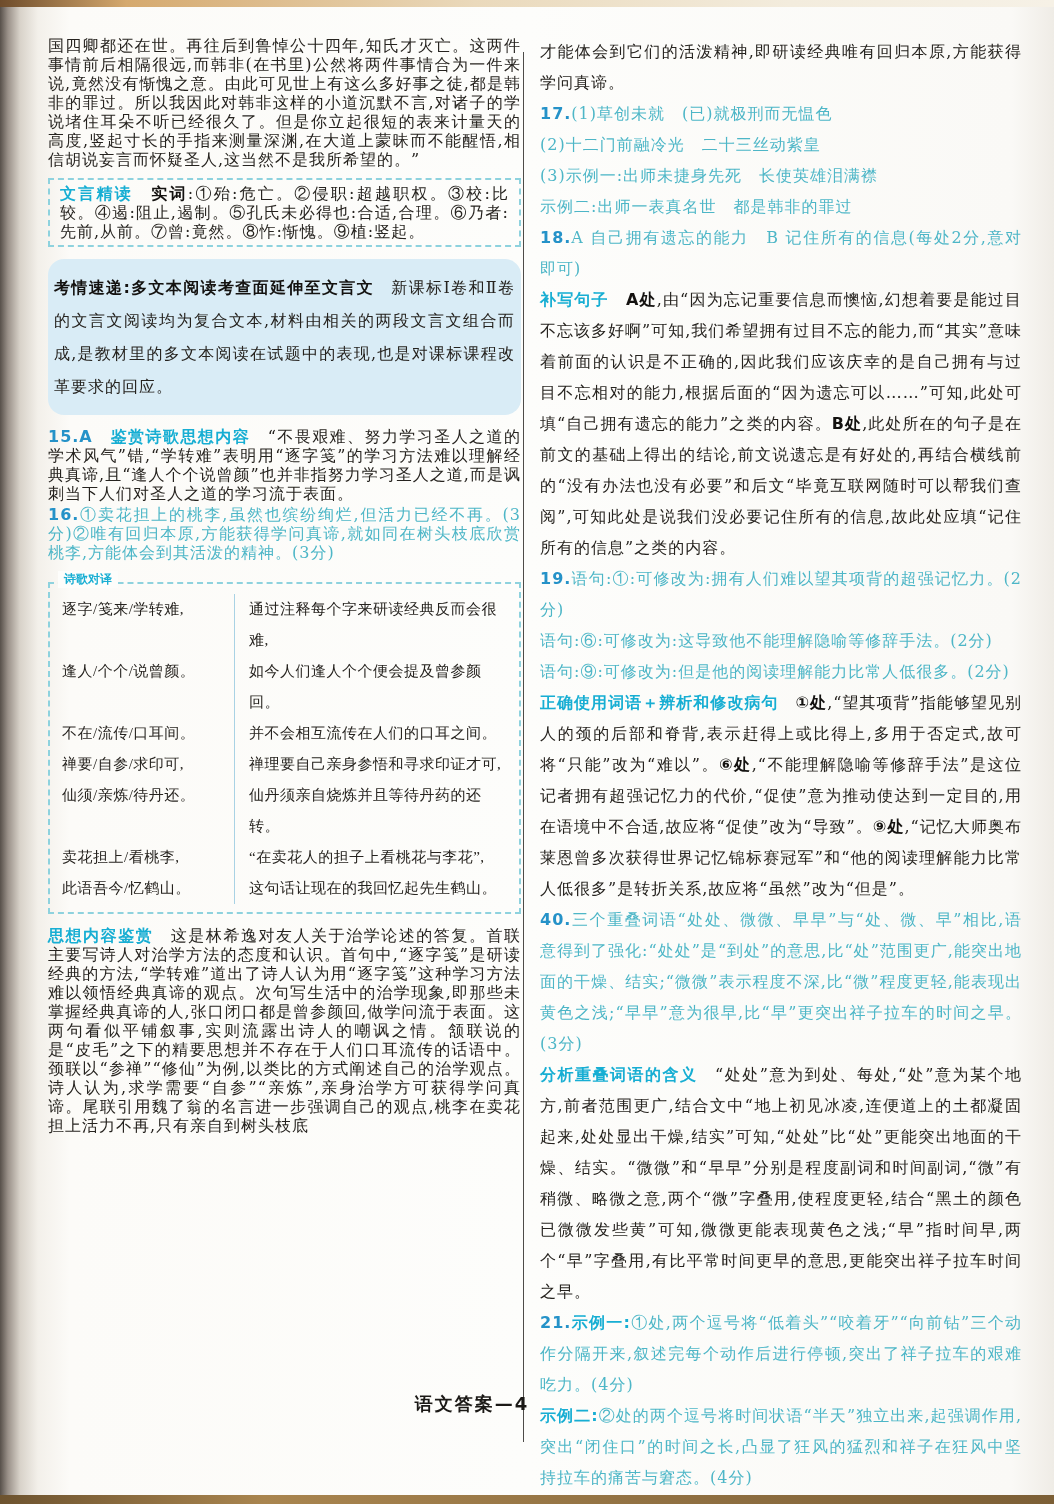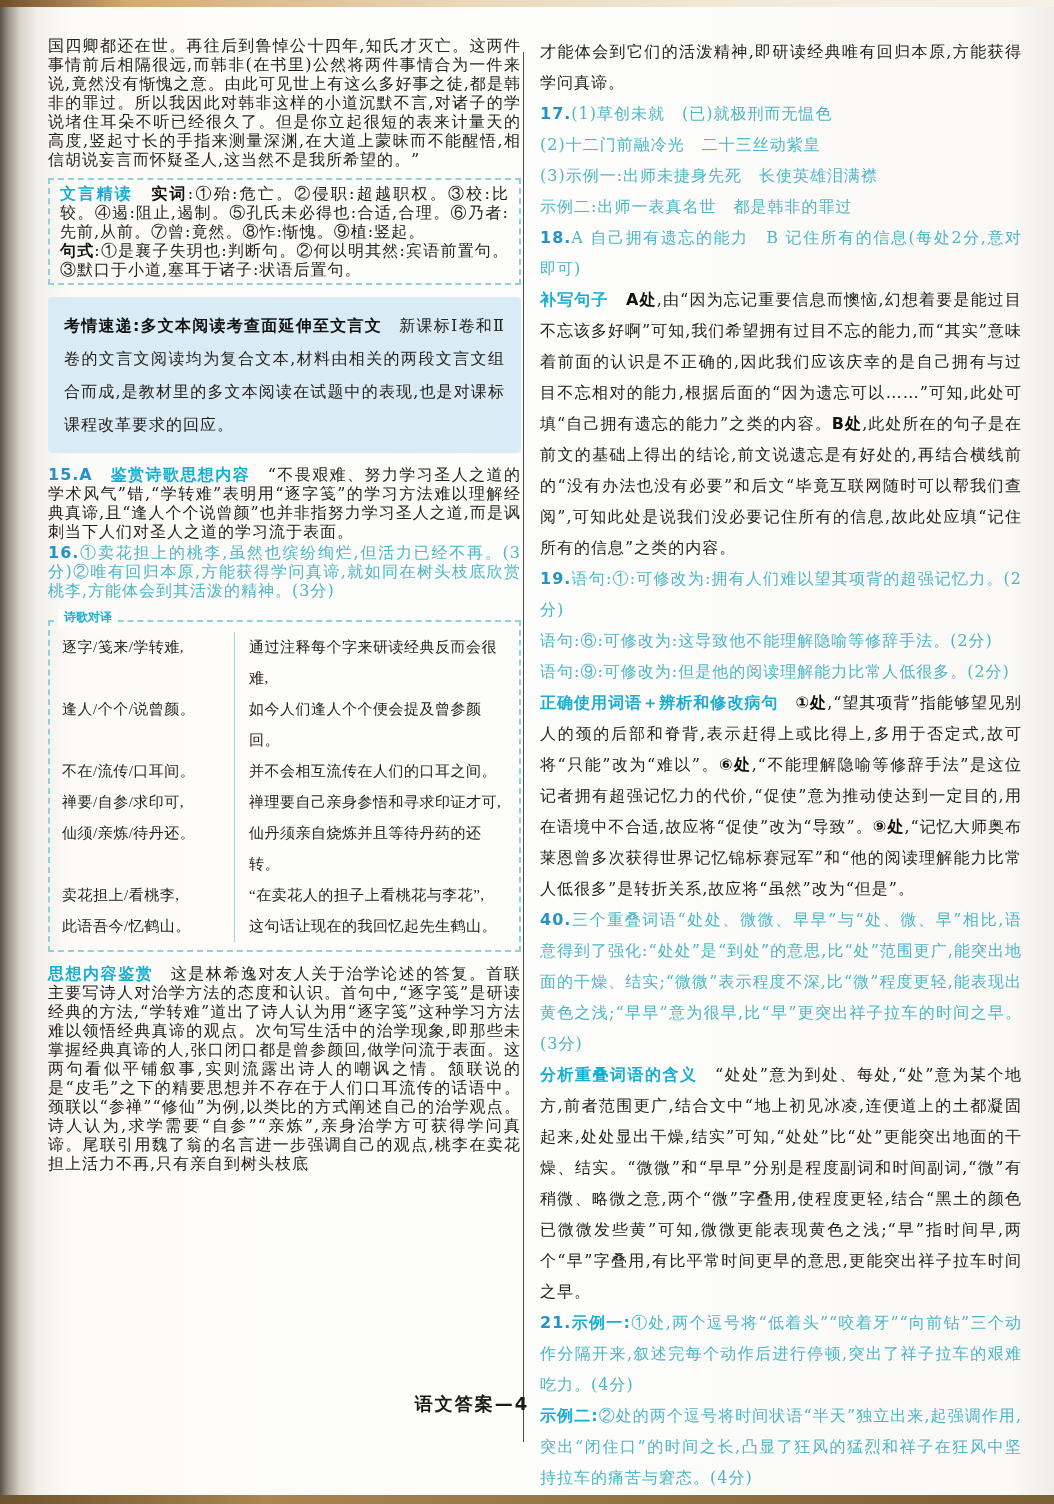--- a/index.html
+++ b/index.html
@@ -27,21 +27,21 @@
   .p{margin:0;color:#26231f;font-size:16px;text-align:justify;letter-spacing:1px;}
   .col-left .p{line-height:19px;}
   .col-right .p{line-height:31px;}
 
   .num{color:#2592c8;font-weight:bold;font-family:"DejaVu Sans","Liberation Sans",sans-serif;}
   .clabel{color:#17aed3;font-weight:bold;font-family:"DejaVu Sans","Liberation Sans",sans-serif;}
   .cyan{color:#4db6c7;}
   .bblack{font-weight:bold;color:#141210;font-family:"DejaVu Sans","Liberation Sans",sans-serif;}
 
   .dashed-box{border:2px dashed #8ed2de;padding:4px 10px;margin:9px 0 12px;}
-  .kaoqing{background:#d9ecf6;border-radius:4px;padding:12px 16px;margin:10px 0 12px;}
+  .kaoqing{background:#d9ecf6;border-radius:16px;padding:12px 6px;margin:10px 0 12px;}
   .kaoqing .p{line-height:33px;}
 
   .poem-box{position:relative;border:2px dashed #8ed2de;margin:20px 0 12px;padding:10px 8px 8px;}
   .poem-title{position:absolute;top:-13px;left:8px;background:#fdfdfb;padding:0 6px;
     color:#17aed3;font-weight:bold;font-size:12px;font-family:"DejaVu Sans","Liberation Sans",sans-serif;text-align:right;}
   .poem-table{width:100%;border-collapse:collapse;}
   .poem-table td{font-size:15px;line-height:31px;color:#26231f;letter-spacing:0.5px;vertical-align:top;padding:0 4px;font-family:Liberation Serif, serif;}
   .poem-table td.orig{width:168px;border-right:1px solid #a9d2e4;}
   .poem-table td.trans{padding-left:14px;}
 
@@ -57,21 +57,20 @@
   <div class="edge-top"></div>
   <div class="edge-bottom"></div>
   <div class="divider"></div>
 
   <div class="col col-left">
 
     <p class="p">国四卿都还在世。再往后到鲁悼公十四年,知氏才灭亡。这两件事情前后相隔很远,而韩非(在书里)公然将两件事情合为一件来说,竟然没有惭愧之意。由此可见世上有这么多好事之徒,都是韩非的罪过。所以我因此对韩非这样的小道沉默不言,对诸子的学说堵住耳朵不听已经很久了。但是你立起很短的表来计量天的高度,竖起寸长的手指来测量深渊,在大道上蒙昧而不能醒悟,相信胡说妄言而怀疑圣人,这当然不是我所希望的。”</p>
 
     <div class="dashed-box">
       <p class="p"><span class="clabel">文言精读</span>　<span class="bblack">实词</span><span>:①殆:危亡。②侵职:超越职权。③校:比较。④遏:阻止,遏制。⑤孔氏未必得也:合适,合理。⑥乃者:先前,从前。⑦曾:竟然。⑧怍:惭愧。⑨植:竖起。</span></p>
-      <p class="p"><span class="bblack">句式</span><span>:①是襄子失玥也:判断句。②何以明其然:宾语前置句。③默口于小道,塞耳于诸子:状语后置句。</span></p>
     </div>
 
     <div class="kaoqing">
       <p class="p"><span class="bblack">考情速递:多文本阅读考查面延伸至文言文</span><span>　新课标Ⅰ卷和Ⅱ卷的文言文阅读均为复合文本,材料由相关的两段文言文组合而成,是教材里的多文本阅读在试题中的表现,也是对课标课程改革要求的回应。</span></p>
     </div>
 
     <p class="p"><span class="num">15.A</span>　<span class="clabel">鉴赏诗歌思想内容</span>　<span>“不畏艰难、努力学习圣人之道的学术风气”错,“学转难”表明用“逐字笺”的学习方法难以理解经典真谛,且“逢人个个说曾颜”也并非指努力学习圣人之道,而是讽刺当下人们对圣人之道的学习流于表面。</span></p>
 
     <p class="p mt"><span class="num">16.</span><span class="cyan">①卖花担上的桃李,虽然也缤纷绚烂,但活力已经不再。(3分)②唯有回归本原,方能获得学问真谛,就如同在树头枝底欣赏桃李,方能体会到其活泼的精神。(3分)</span></p>
 

